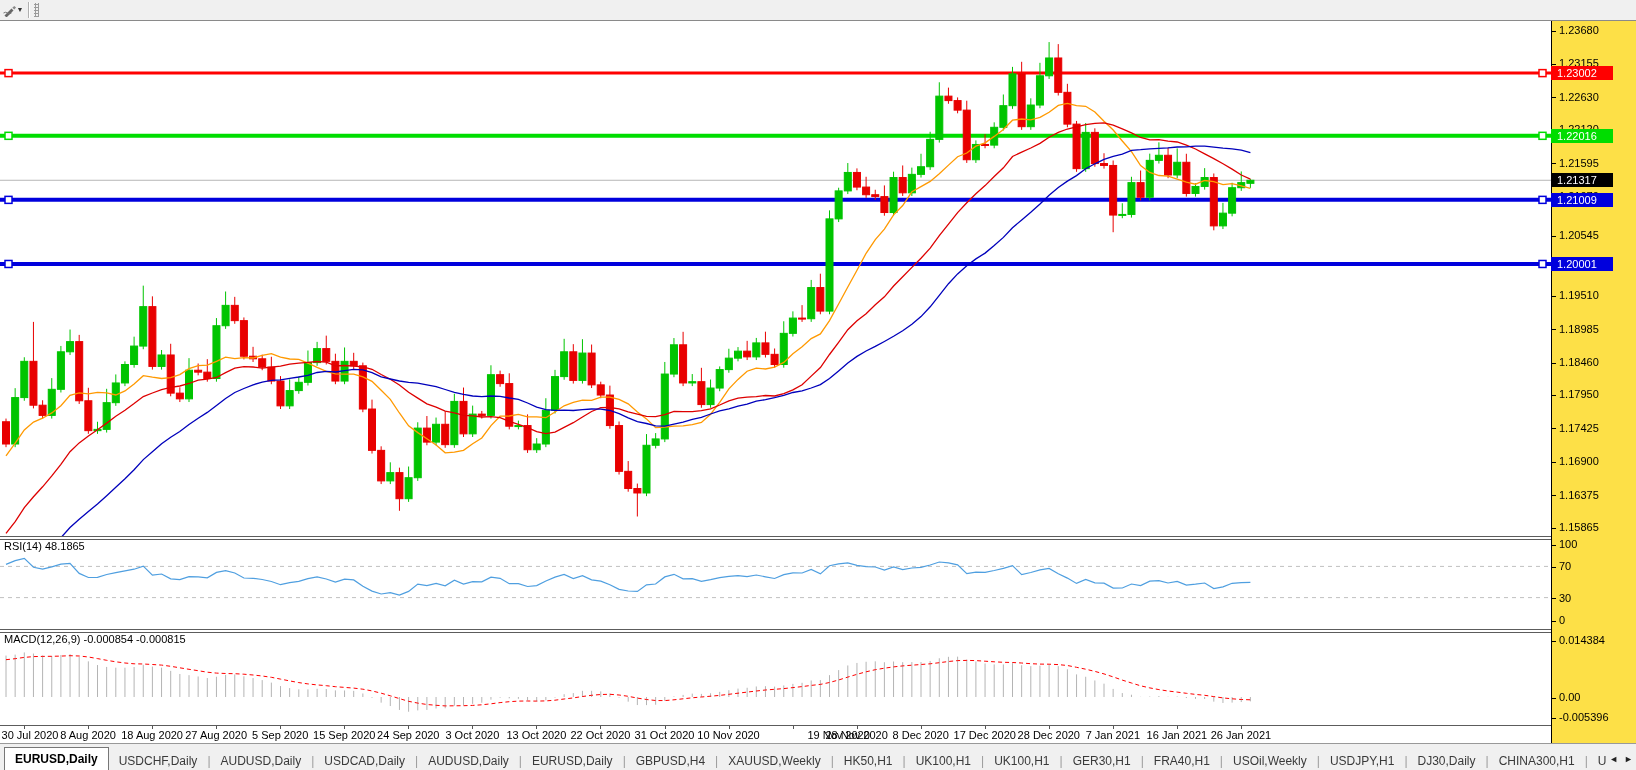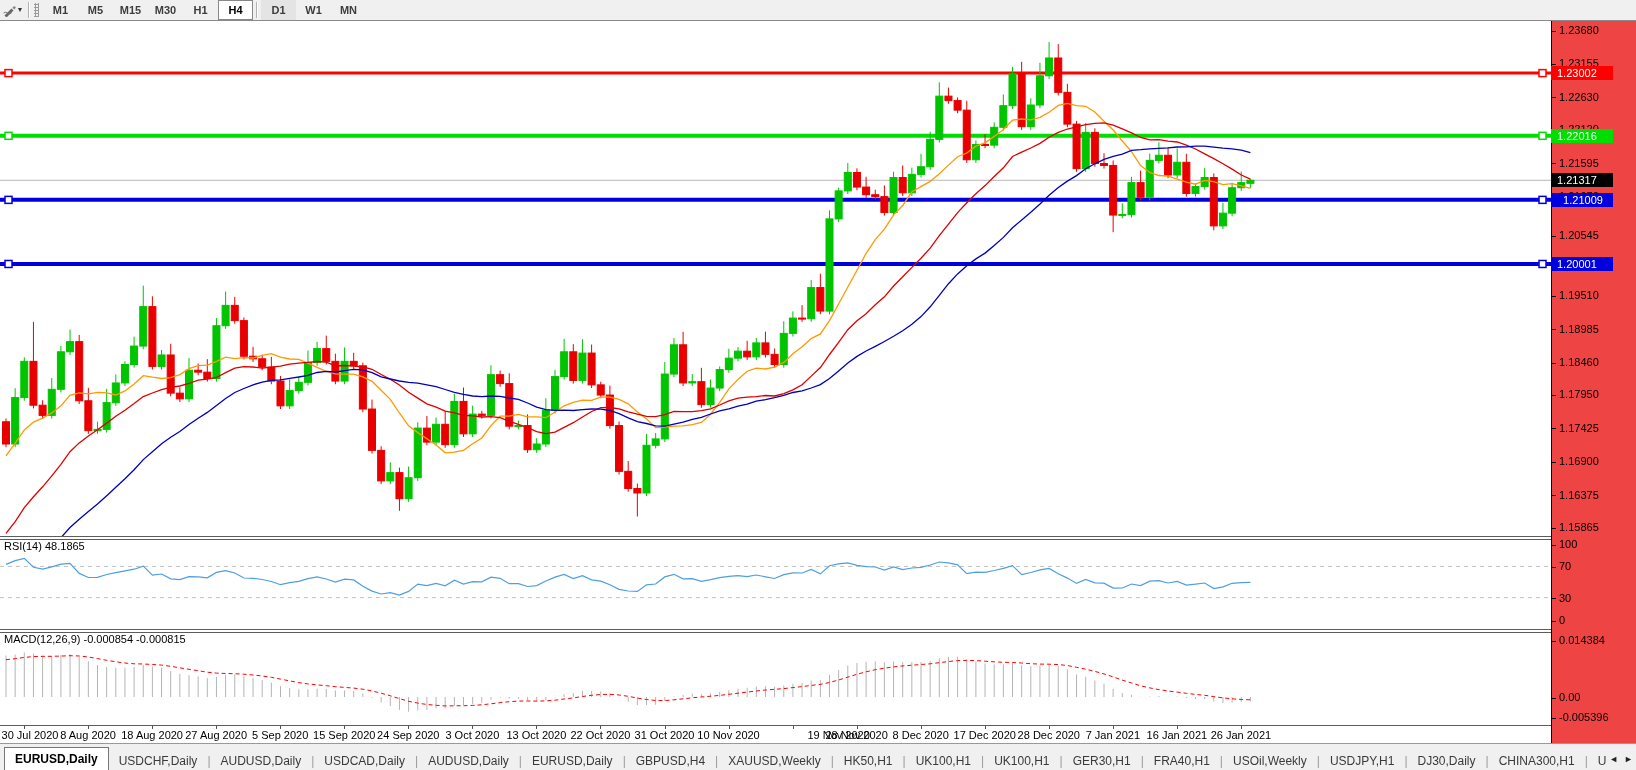--- a/index.html
+++ b/index.html
@@ -21,21 +21,21 @@
   
   .psep{position:absolute;left:0;width:1636px;height:2px;background:#fff;
         border-top:1px solid #5c5c5c;border-bottom:1px solid #5c5c5c;cursor:row-resize;}
   .vaxis-line{position:absolute;top:21px;width:1px;height:722px;background:#000;}
   .panel-top{position:absolute;left:0;top:20px;width:1636px;height:1px;background:#8a8a8a;}
   
   .chart-title{position:absolute;left:6px;top:26px;font-size:11px;color:#000;white-space:pre;}
   .ind-label{position:absolute;left:4px;font-size:11px;color:#000;white-space:pre;}
   .tri{font-size:8px;vertical-align:1px;margin-right:4px;}
   
-  .axis-col{position:absolute;left:1552px;top:21px;width:84px;height:722px;background:#ef4444;}
+  .axis-col{position:absolute;left:1552px;top:21px;width:84px;height:722px;background:#fde047;}
   .axlabel{position:absolute;left:0;font-size:11px;color:#000;white-space:nowrap;}
   .axlabel::before{content:"";display:inline-block;width:4px;height:1px;background:#000;
                    vertical-align:middle;margin-right:3px;}
   .badge{position:absolute;left:-1px;height:14px;line-height:14px;font-size:11px;color:#fff;
          padding:0 4px 0 6px;min-width:52px;}
   
   .date-axis{position:absolute;left:0;top:726px;width:1636px;height:17px;background:#fff;}
   .dlabel{position:absolute;top:3px;font-size:11px;color:#000;transform:translateX(-50%);white-space:nowrap;}
   .dtick{position:absolute;top:0;width:1px;height:3px;background:#555;}
   
@@ -59,32 +59,20 @@
     <div class="tool-icon">
       <svg width="13" height="13" viewBox="0 0 13 13" style="position:static">
         <path d="M1.5 11.5 L8.5 4.5 L10.5 6.5 L3.5 13.5 Z" fill="#666"></path>
         <path d="M9.3 3.7 L11.3 1.9 L13 3.6 L11.3 5.5 Z" fill="#888"></path>
         <path d="M0.5 9 q2-1.5 4 0 q2 1.5 4 0" stroke="#777" fill="none" stroke-width="1"></path>
       </svg>
       <span class="dd-arrow">▼</span>
     </div>
     <div class="tb-sep"></div>
     <div class="grip"></div>
-    <div id="tfButtons" style="display:flex;align-items:center;">
-        <div class="tfbtn">M1</div>
-        <div class="tfbtn">M5</div>
-        <div class="tfbtn">M15</div>
-        <div class="tfbtn">M30</div>
-        <div class="tfbtn">H1</div>
-        <div class="tfbtn active">H4</div>
-        <div class="tb-sep" style="margin: 0px 3px;"></div>
-        <div class="tfbtn shaded">D1</div>
-        <div class="tfbtn">W1</div>
-        <div class="tfbtn">MN</div>
-      </div>
   </div>
   <div class="panel-top"></div>
 
   <svg id="mainChart" width="1551" height="515" viewBox="0 21 1551 515" style="top:21px">
       <line x1="0" x2="1551" y1="180.27651951375455" y2="180.27651951375455" stroke="#b6b6b6" stroke-width="1"></line>
       <line x1="0" x2="1551" y1="73.11785028790796" y2="73.11785028790796" stroke="#ff0000" stroke-width="3"></line>
       <rect x="5" y="69.61785028790796" width="7" height="7" fill="#fff" stroke="#ff0000" stroke-width="1.5"></rect>
       <rect x="1539" y="69.61785028790796" width="7" height="7" fill="#fff" stroke="#ff0000" stroke-width="1.5"></rect>
       <line x1="0" x2="1551" y1="135.82316058861164" y2="135.82316058861164" stroke="#00dd00" stroke-width="4"></line>
       <rect x="5" y="132.32316058861164" width="7" height="7" fill="#fff" stroke="#00dd00" stroke-width="1.5"></rect>
@@ -592,21 +580,21 @@
       <div class="axlabel" style="top: 500px;">1.15865</div>
       <div class="axlabel" style="top: 517px; text-align: center;">100</div>
       <div class="axlabel" style="top: 539.4px; text-align: center;">70</div>
       <div class="axlabel" style="top: 570.6px;">30</div>
       <div class="axlabel" style="top: 593px;">0</div>
       <div class="axlabel" style="top: 613px;">0.014384</div>
       <div class="axlabel" style="top: 670px;">0.00</div>
       <div class="axlabel" style="top: 690px;">-0.005396</div>
       <div class="badge" style="background: rgb(255, 0, 0); top: 45.1179px;">1.23002</div>
       <div class="badge" style="background: rgb(0, 221, 0); top: 107.823px;">1.22016</div>
-      <div class="badge" style="background: rgb(0, 0, 221); top: 171.864px; text-align: center;">1.21009</div>
+      <div class="badge" style="background: rgb(0, 0, 221); top: 171.864px;">1.21009</div>
       <div class="badge" style="background: rgb(0, 0, 221); top: 235.968px;">1.20001</div>
       <div class="badge" style="background: rgb(0, 0, 0); top: 152.277px;">1.21317</div>
     </div>
 
   <div class="tabbar" id="tabBar">
       <div class="tab active">EURUSD,Daily</div>
       <div class="tab">USDCHF,Daily</div>
       <div class="tabsep">|</div>
       <div class="tab">AUDUSD,Daily</div>
       <div class="tabsep">|</div>

